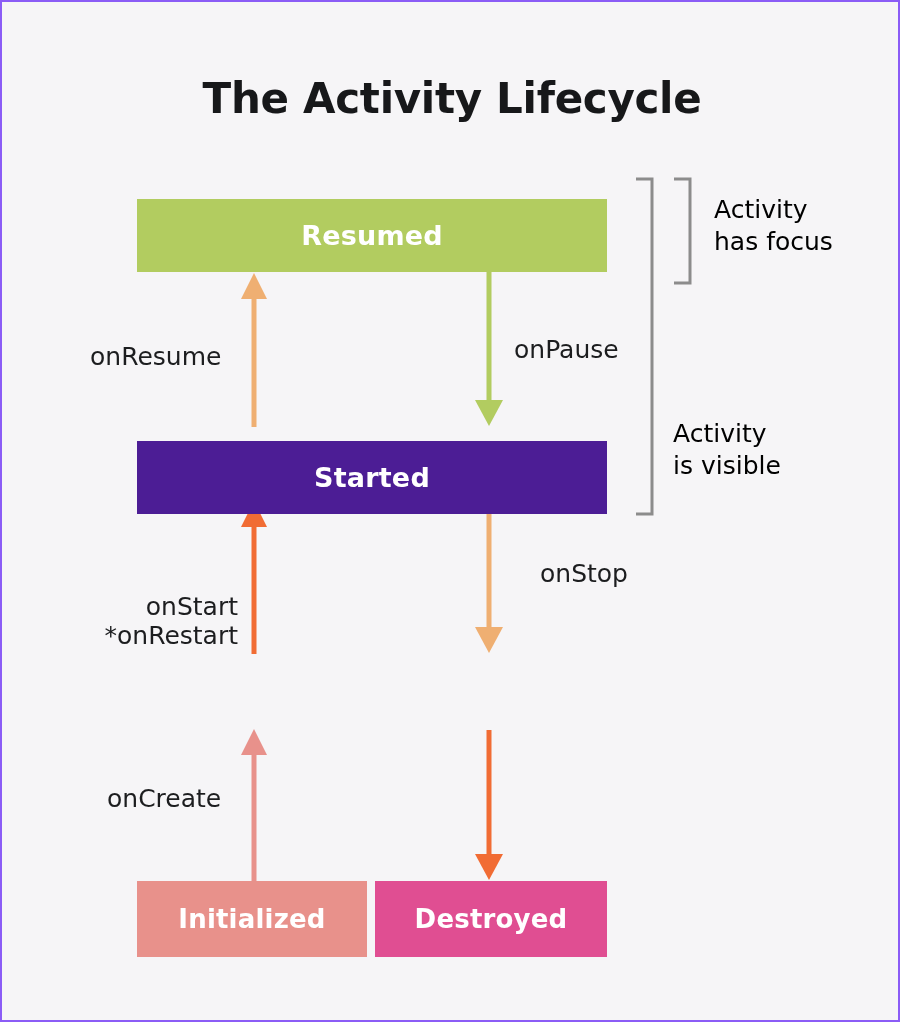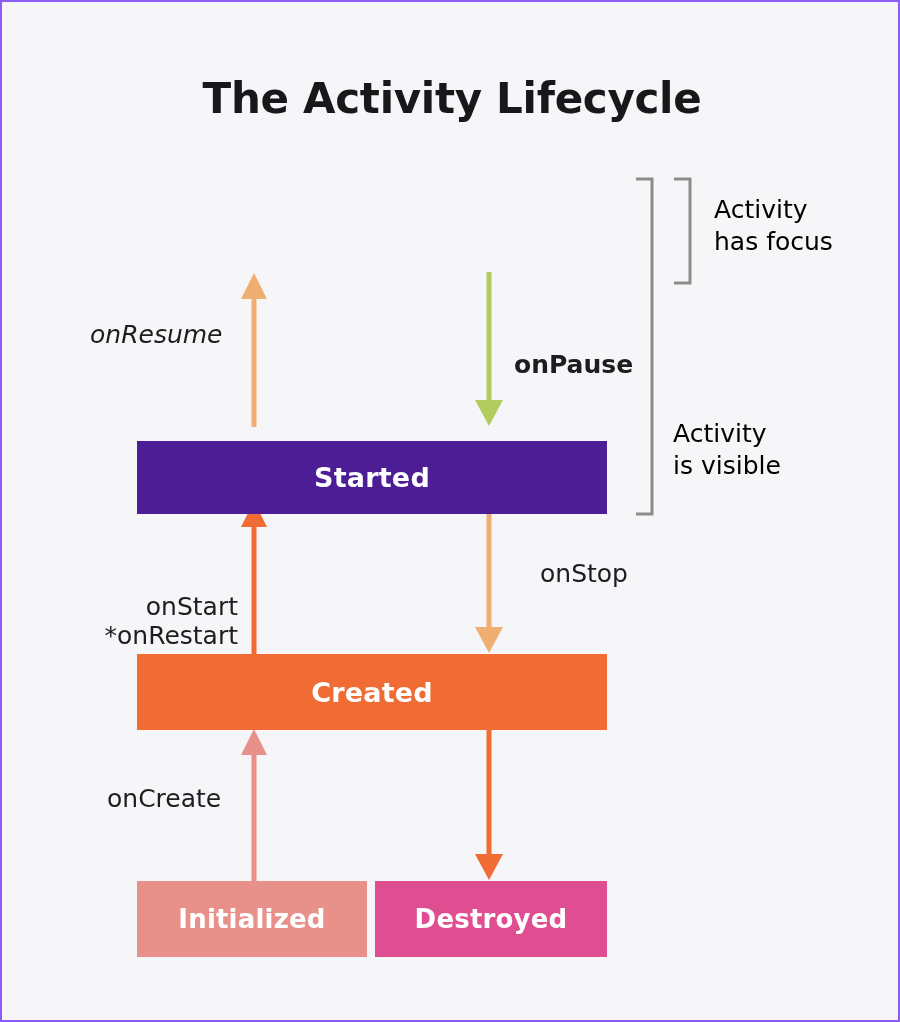--- a/index.html
+++ b/index.html
@@ -80,22 +80,22 @@
   }
 
   
   .edge-label {
     position: absolute;
     font-size: 25px;
     color: #1c1d1f;
     white-space: pre;
     line-height: 1.16;
   }
-  #label-onresume { left: 88px;  top: 318px; font-style: italic; }
-  #label-onpause  { left: 512px; top: 348px; font-weight: bold; }
+  #label-onresume { left: 88px;  top: 340px; }
+  #label-onpause  { left: 512px; top: 333px; }
   #label-onstart  { left: 84px;  top: 542px; width: 152px; text-align: right; margin-top: 48px; }
   #label-onstop   { left: 512px; top: 557px; margin-left: 26px; }
   #label-oncreate { left: 105px; top: 782px; }
   #label-ondestroy{ left: 512px; top: 782px; }
 
   
   .annotation {
     position: absolute;
     font-size: 25px;
     color: #000000;
@@ -142,24 +142,24 @@
     <g>
       <line x1="487" y1="728" x2="487" y2="856" stroke="#f16c34" stroke-width="5"></line>
       <polygon points="487,878 473,852 501,852" fill="#f16c34"></polygon>
     </g>
 
     <polyline points="634,177 650,177 650,512 634,512" fill="none" stroke="#8c8c8c" stroke-width="3"></polyline>
 
     <polyline points="672,177 688,177 688,281 672,281" fill="none" stroke="#8c8c8c" stroke-width="3"></polyline>
   </svg>
 
+  <div class="state-box" id="box-resumed">Resumed</div>
 
   <div class="state-box" id="box-started">Started</div>
 
-  <div class="state-box" id="box-created">Created</div>
 
   <div class="state-box" id="box-initialized">Initialized</div>
 
   <div class="state-box" id="box-destroyed">Destroyed</div>
 
   <div class="edge-label" id="label-onresume">onResume</div>
 
   <div class="edge-label" id="label-onpause">onPause</div>
 
   <div class="edge-label" id="label-onstart">onStart

